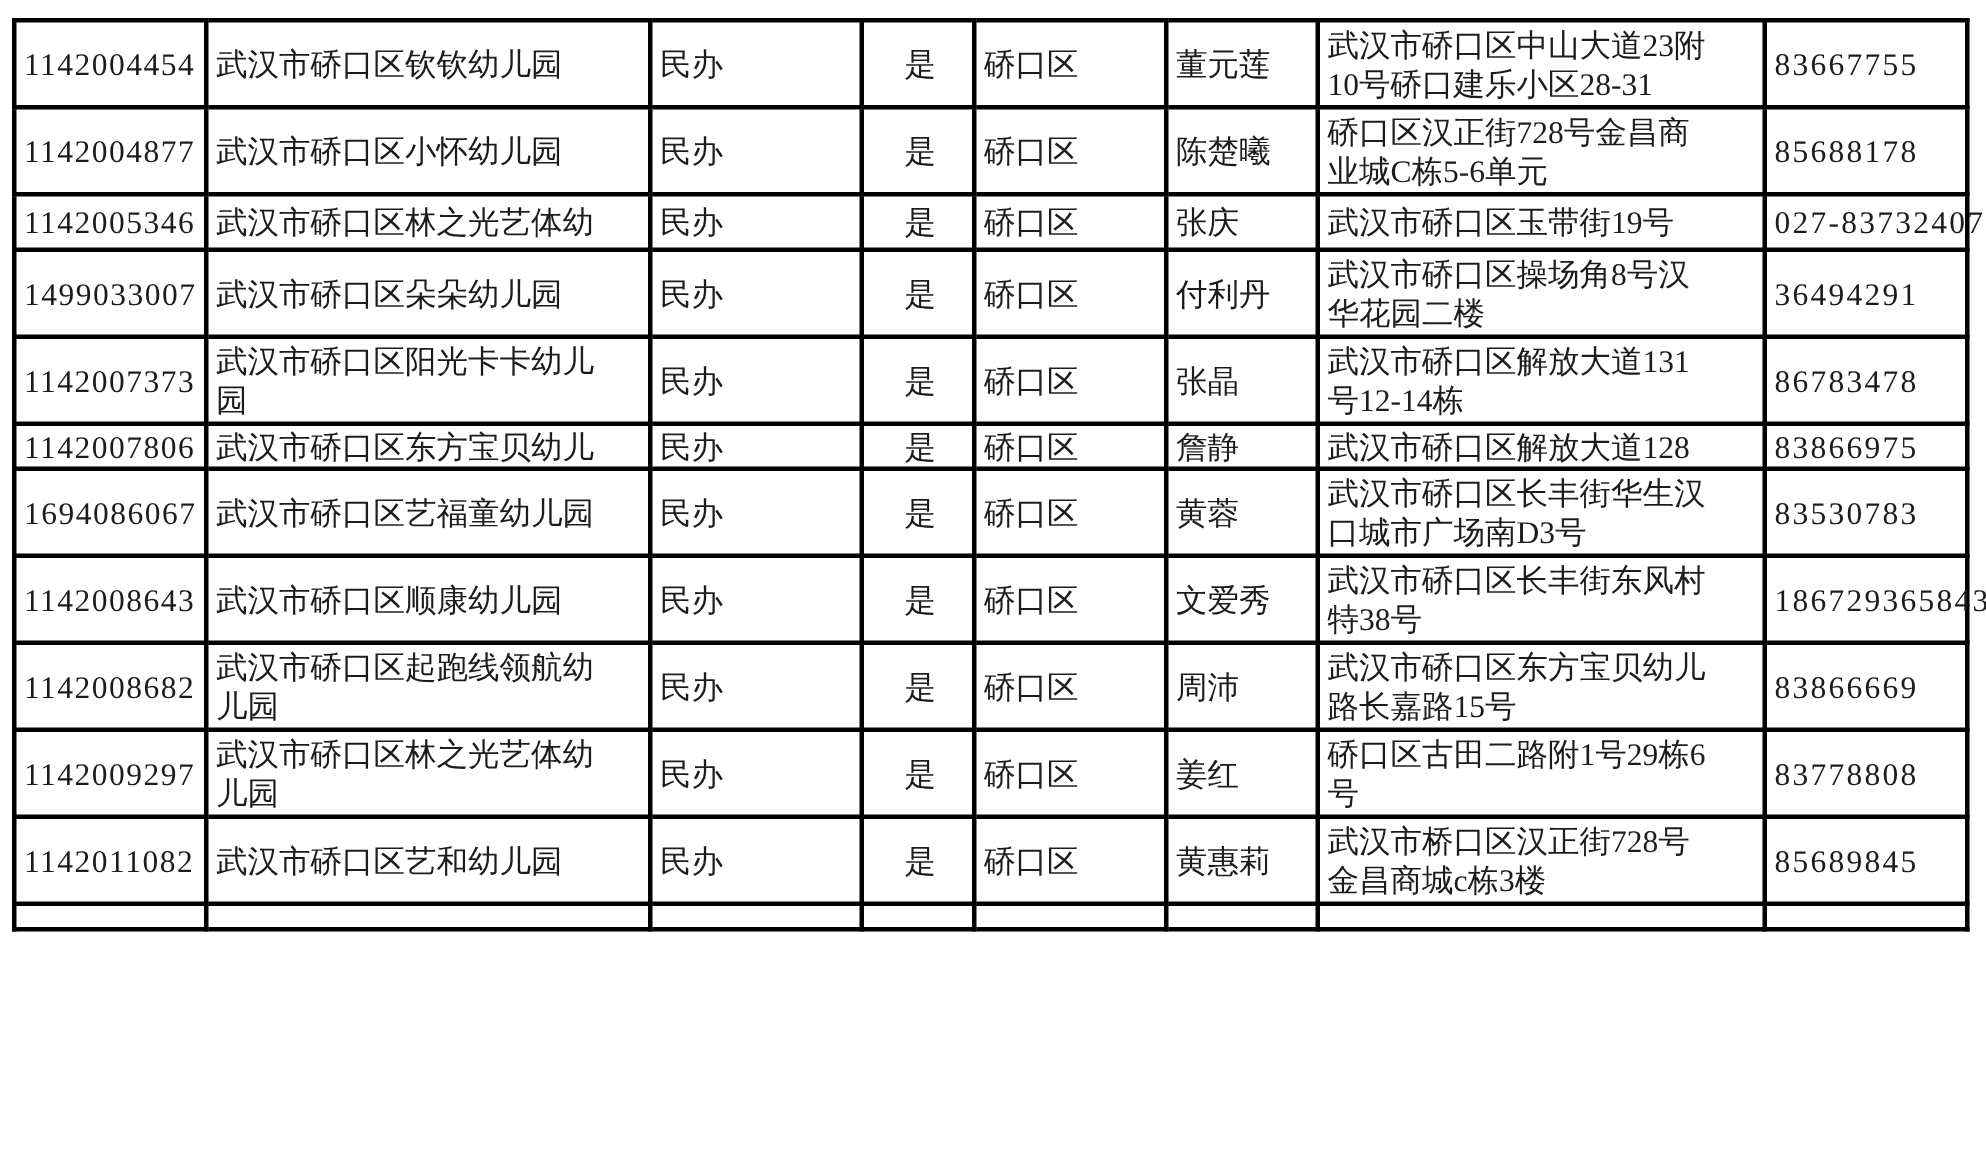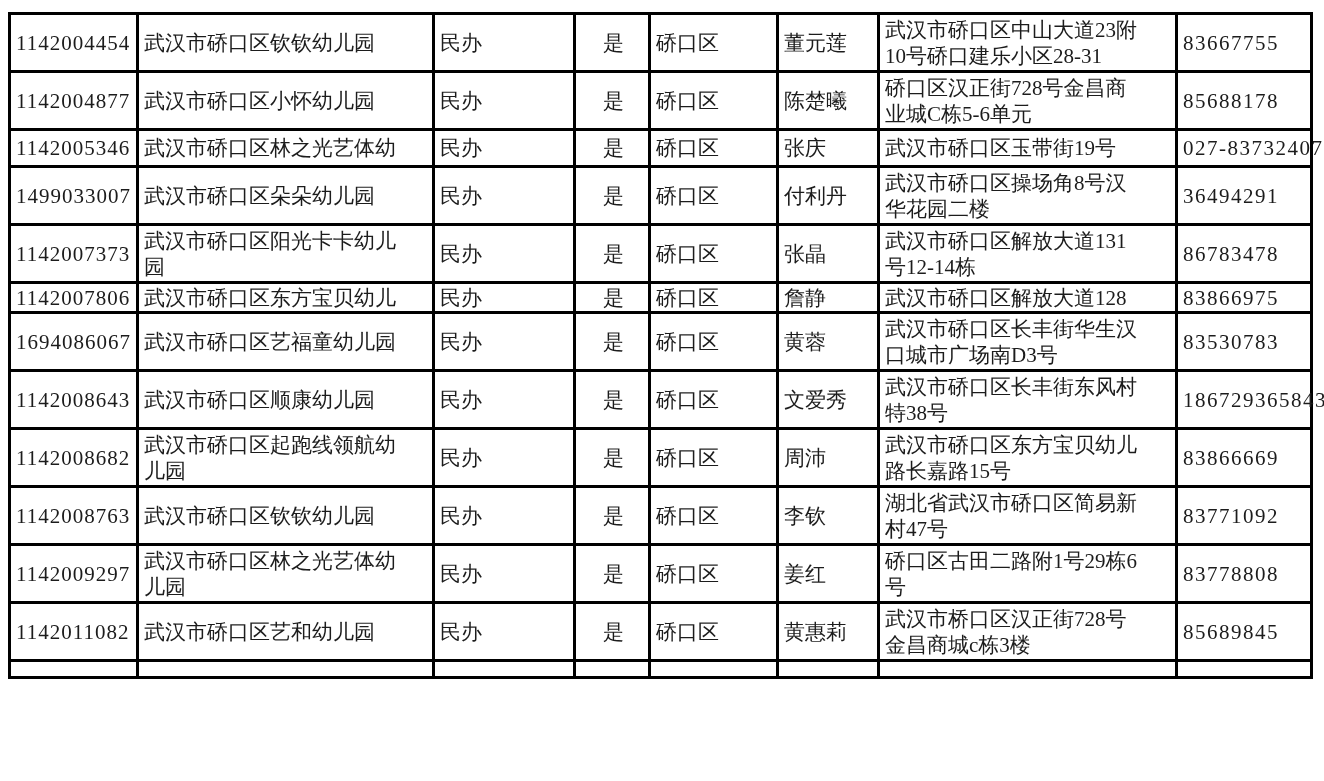--- a/index.html
+++ b/index.html
@@ -158,31 +158,20 @@
 儿园</td>
       <td class="c-type">民办</td>
       <td class="c-appr">是</td>
       <td class="c-dist">硚口区</td>
       <td class="c-cont">周沛</td>
       <td class="c-addr">武汉市硚口区东方宝贝幼儿
 路长嘉路15号</td>
       <td class="c-phone">83866669</td>
     </tr>
     <tr class="tall">
-      <td class="c-id">1142008763</td>
-      <td class="c-name">武汉市硚口区钦钦幼儿园</td>
-      <td class="c-type">民办</td>
-      <td class="c-appr">是</td>
-      <td class="c-dist">硚口区</td>
-      <td class="c-cont">李钦</td>
-      <td class="c-addr">湖北省武汉市硚口区简易新
-村47号</td>
-      <td class="c-phone">83771092</td>
-    </tr>
-    <tr class="tall">
       <td class="c-id">1142009297</td>
       <td class="c-name">武汉市硚口区林之光艺体幼
 儿园</td>
       <td class="c-type">民办</td>
       <td class="c-appr">是</td>
       <td class="c-dist">硚口区</td>
       <td class="c-cont">姜红</td>
       <td class="c-addr">硚口区古田二路附1号29栋6
 号</td>
       <td class="c-phone">83778808</td>

